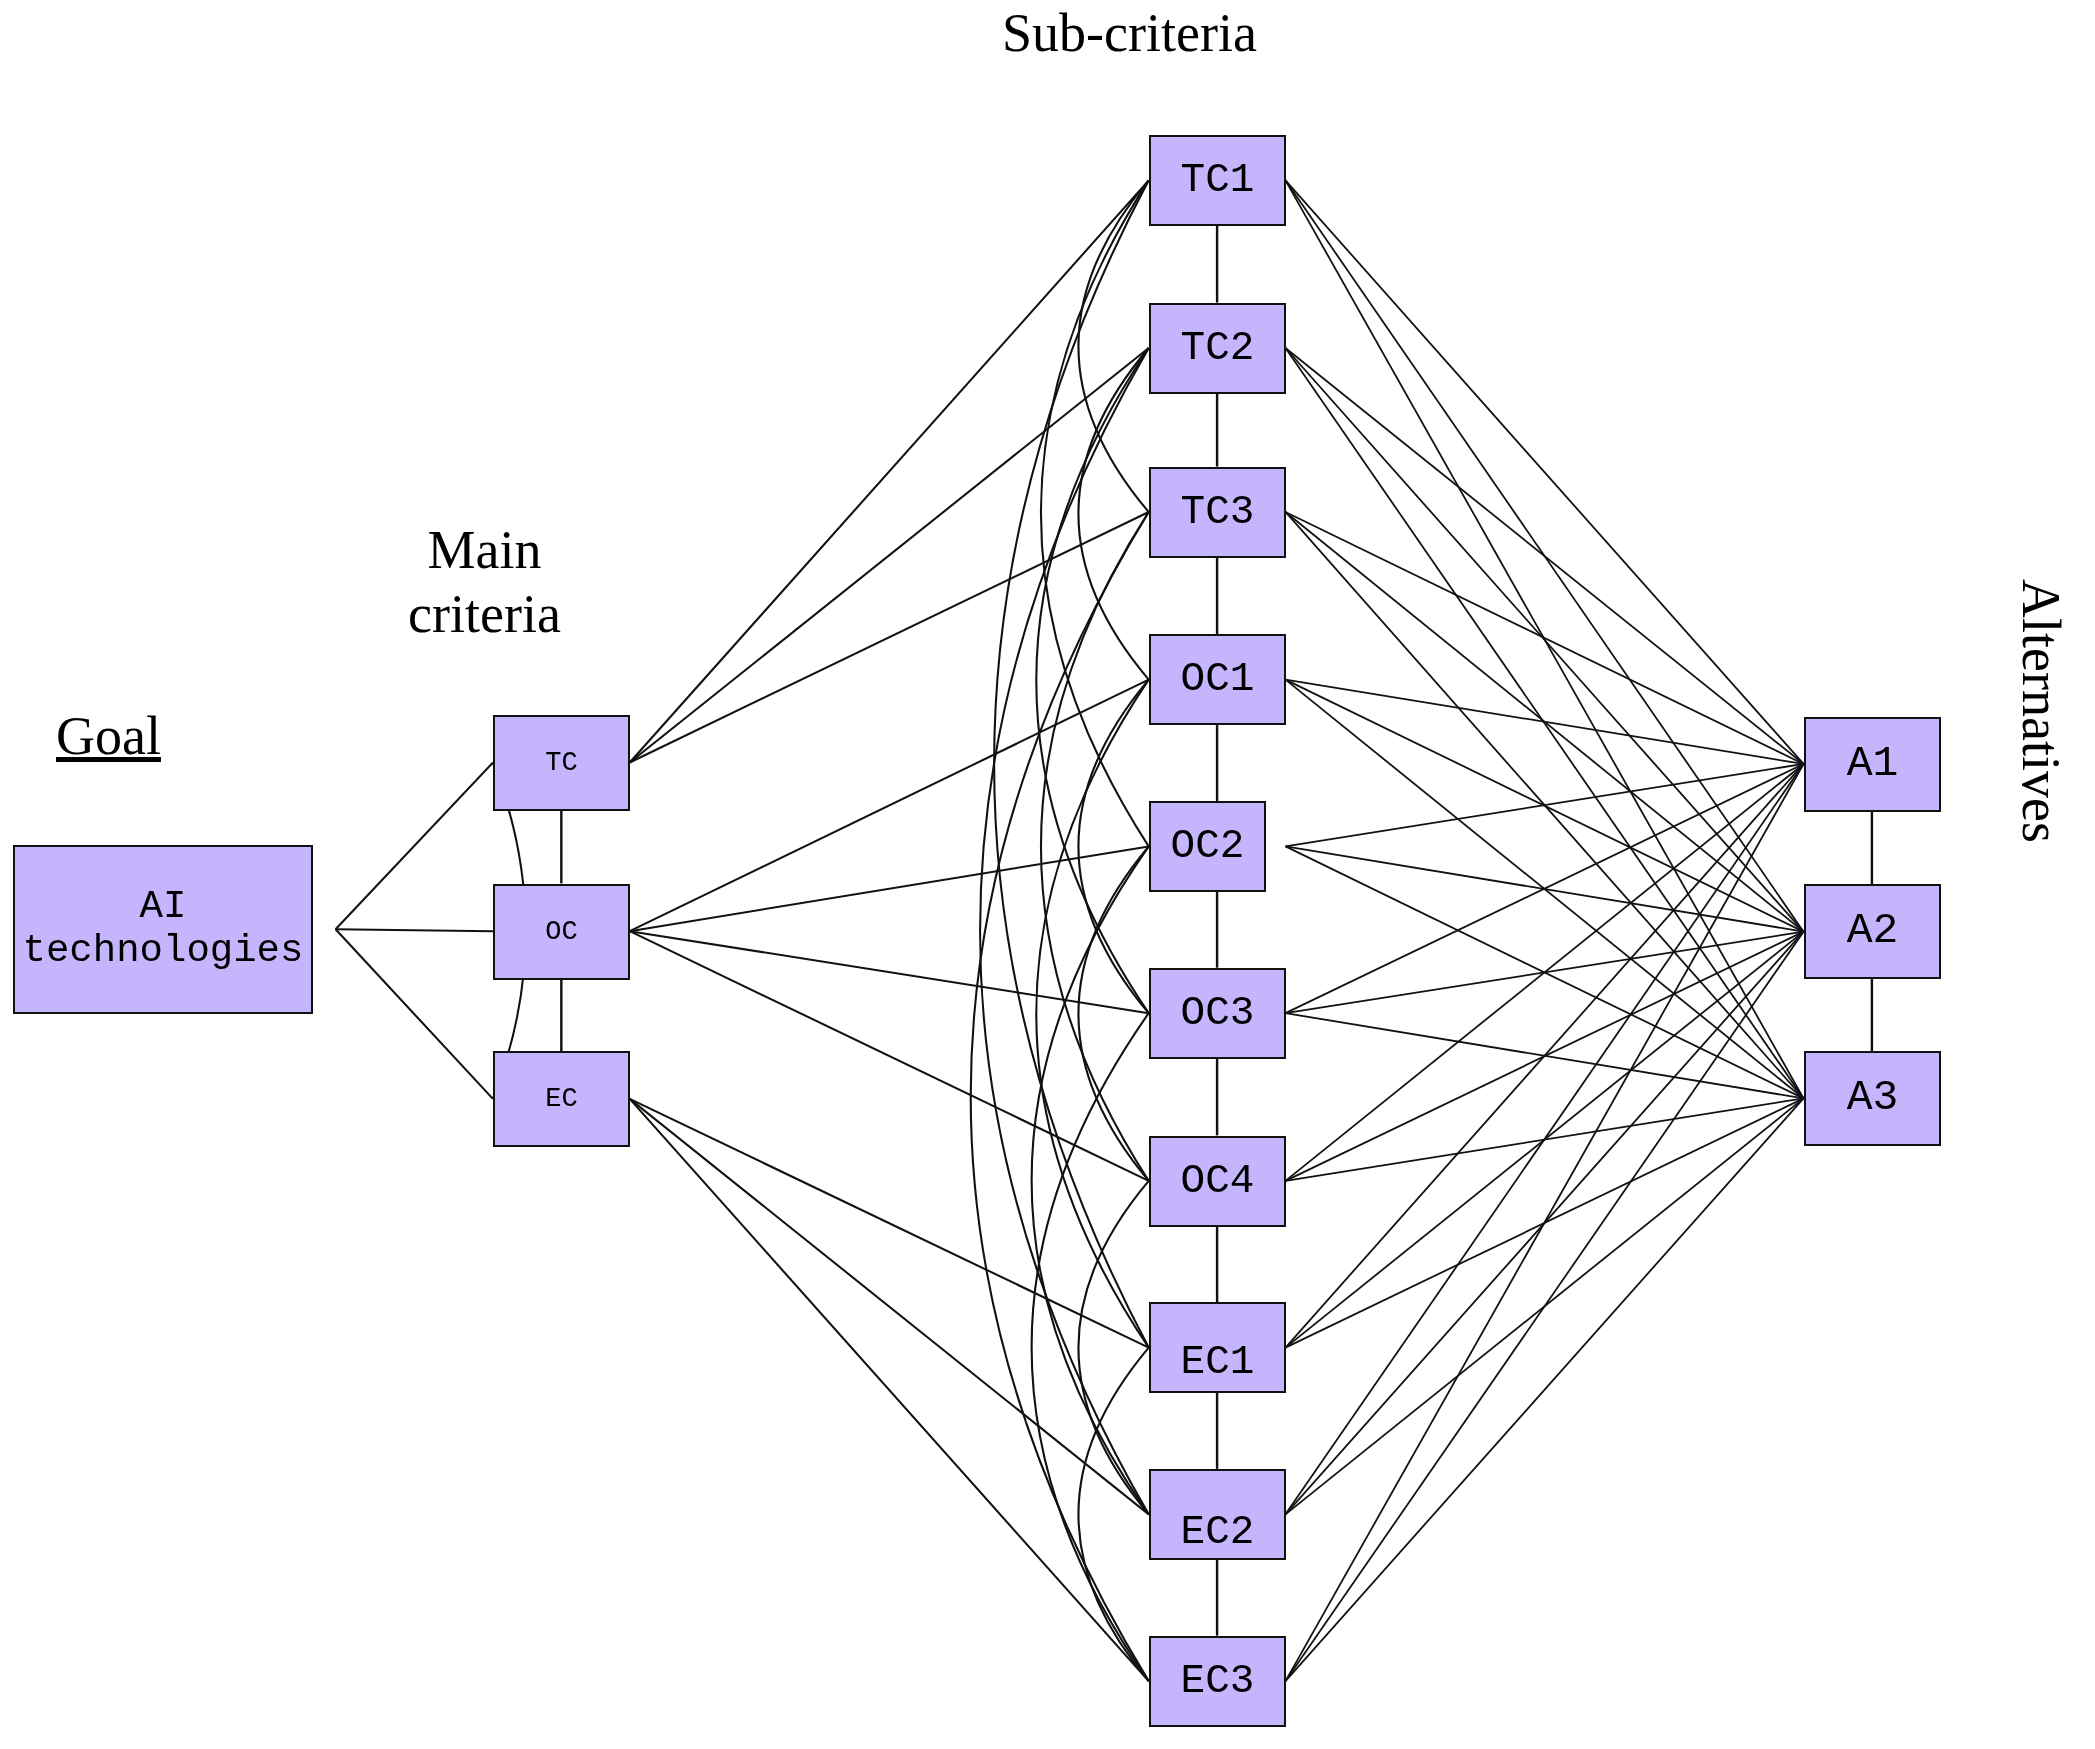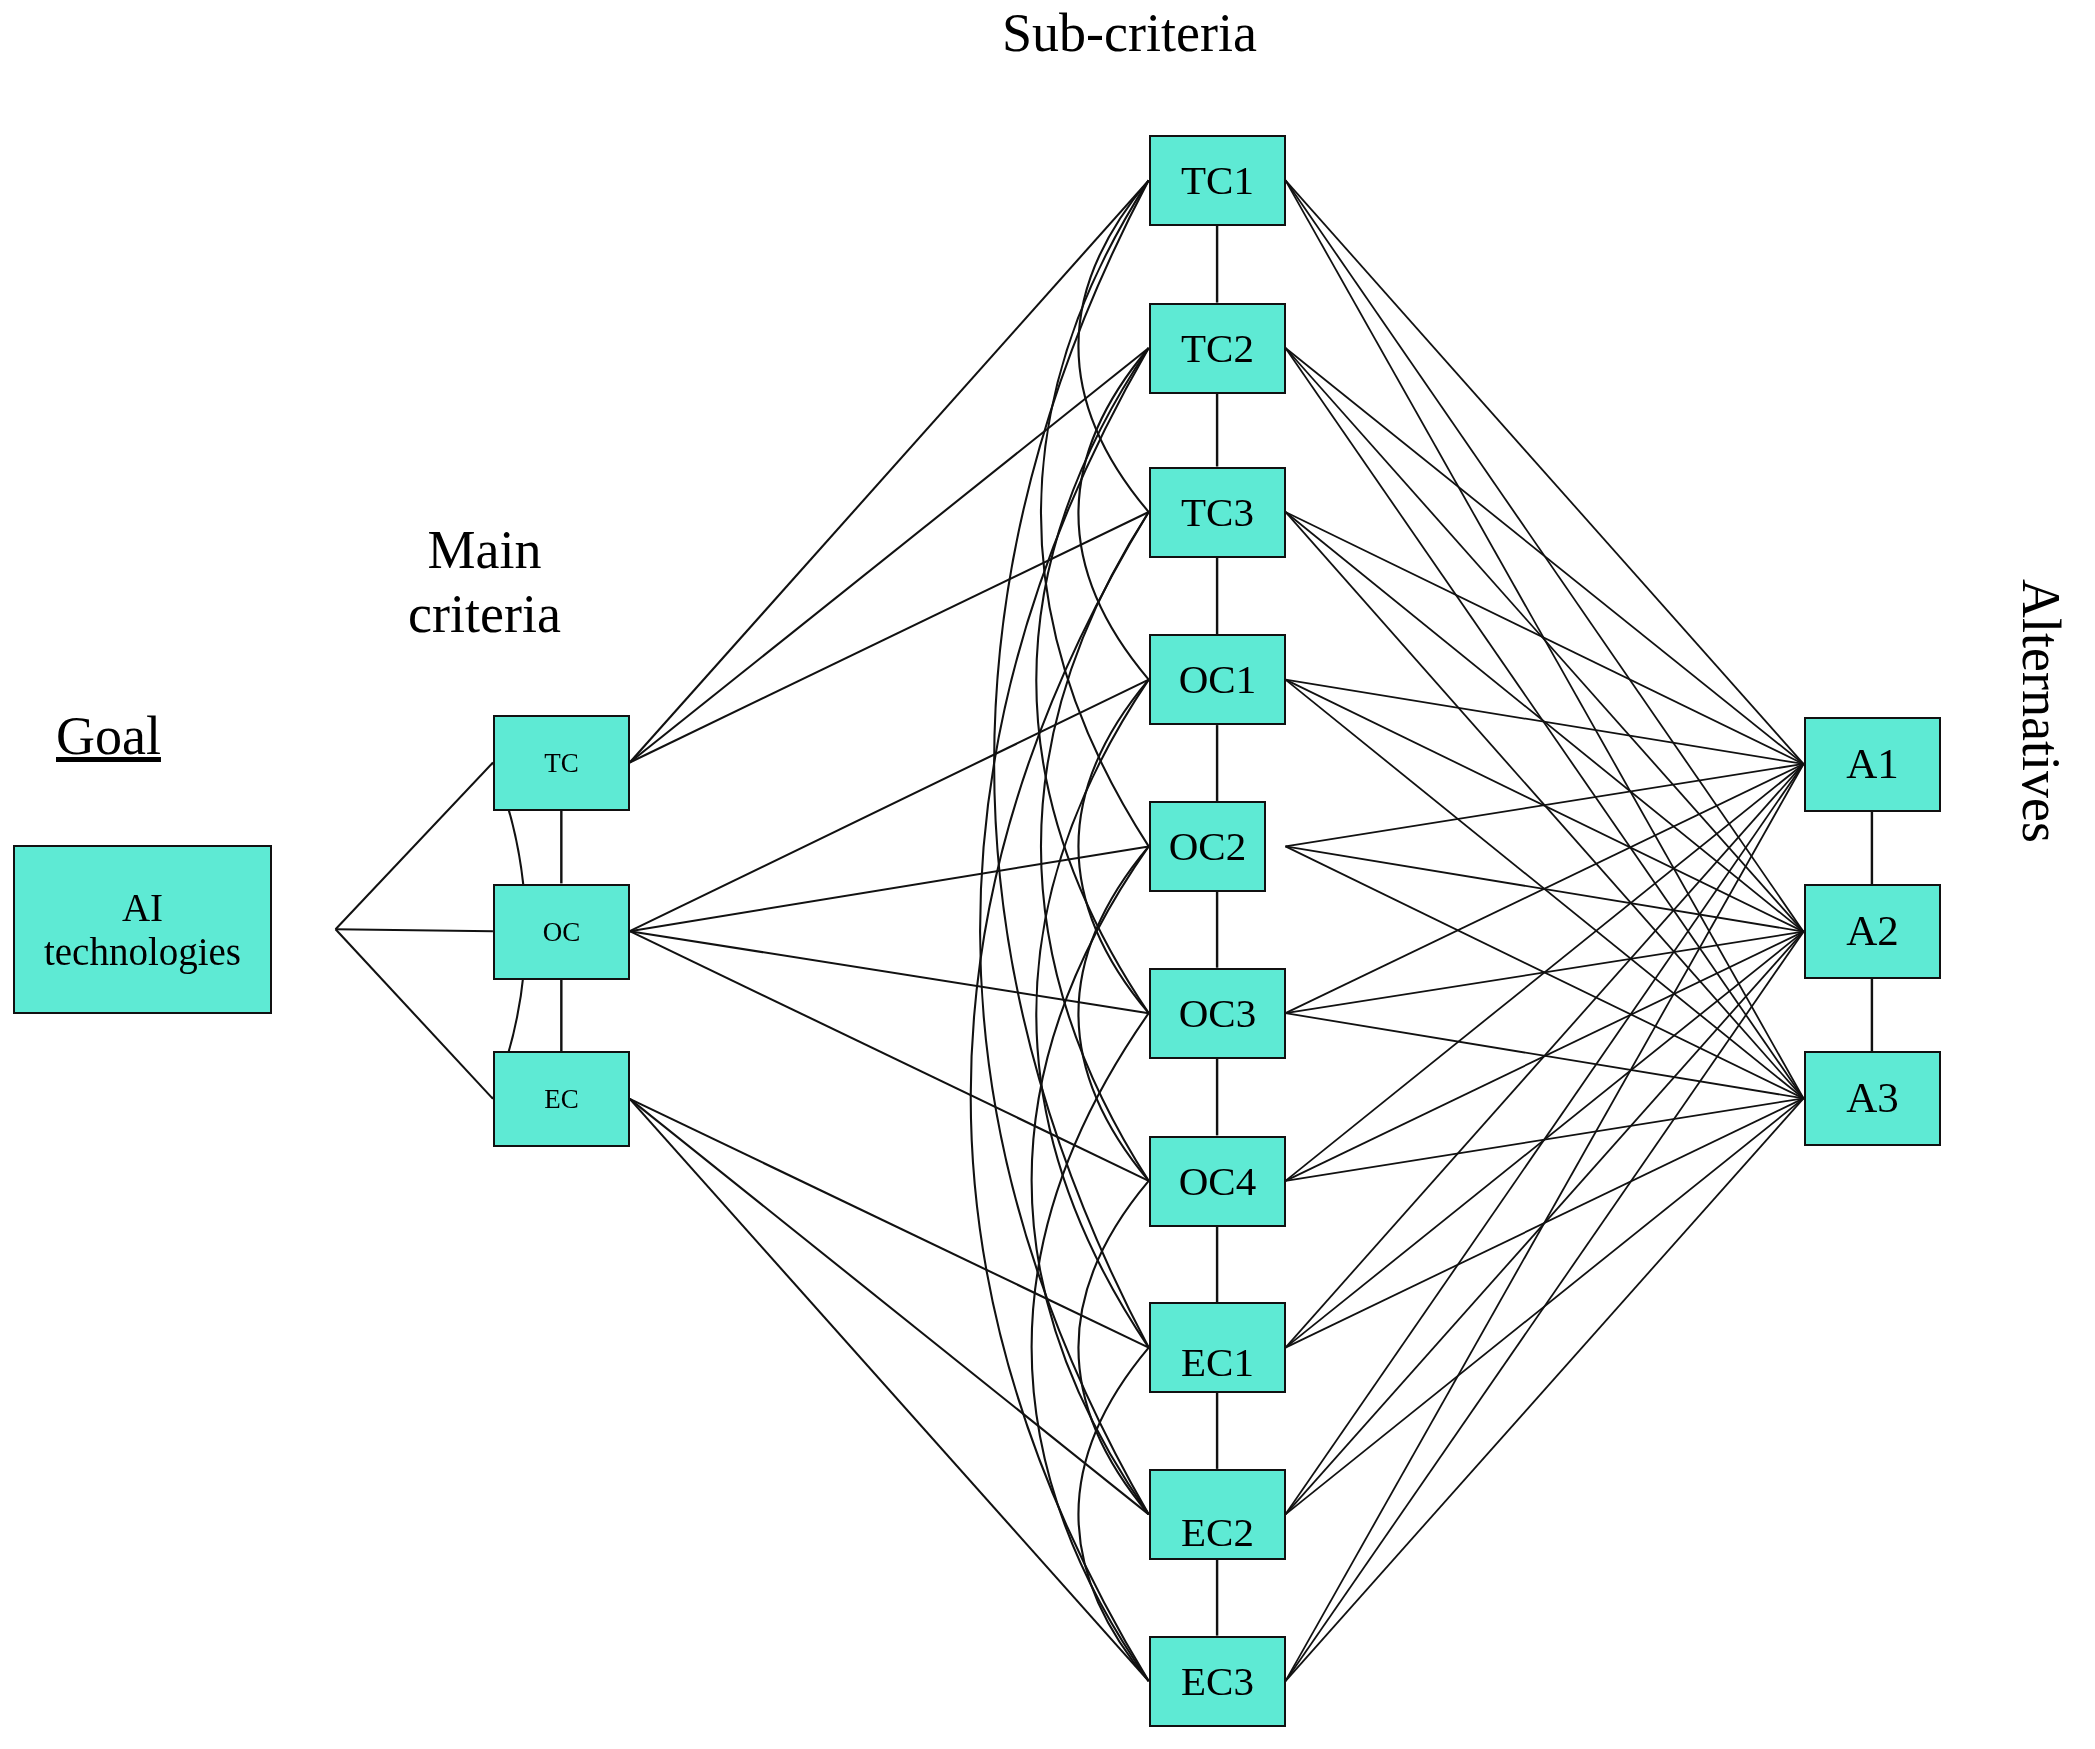--- a/index.html
+++ b/index.html
@@ -21,27 +21,27 @@
     position: absolute;
     left: 0;
     top: 0;
     width: 2096px;
     height: 1749px;
   }
   .node-box {
     position: absolute;
     box-sizing: border-box;
     border: 2.8px solid #111111;
-    background: #5eead4;
+    background: #c4b5fd;
     display: flex;
     align-items: center;
     justify-content: center;
     text-align: center;
     color: #000000;
-    font-family: Liberation Serif, serif;
+    font-family: Liberation Mono, monospace;
     line-height: 1.12;
     z-index: 5;
   }
   .goal-box {
     font-size: 39px;
     padding: 3.7px 7.5px;
   }
   .crit-box {
     font-size: 27px;
   }
@@ -151,21 +151,21 @@
       <line x1="1372" y1="1794.5" x2="1925" y2="1172.5" stroke="#111111" stroke-width="1.9"></line>
     </svg>
 
   <div class="col-label" id="lbl-goal" style="left: 56px; top: 705px; text-decoration: underline;">Goal</div>
   <div class="col-label" id="lbl-sub" style="left: 1002px; top: 1.9px;">Sub-criteria</div>
   <div class="col-label" id="lbl-main" style="left: 408px; top: 519px;">Main
 criteria</div>
   <div class="vert-label" id="lbl-alt" style="left: 2010px; top: 579px;">Alternatives</div>
 
   <div id="nodes-layer">
-      <div class="node-box goal-box" style="left: 13px; top: 845px; width: 259px; height: 169px;">
+      <div class="node-box goal-box" style="left: 13px; top: 845px; width: 300px; height: 169px;">
         <span style="white-space: pre-line;">AI
 technologies</span>
       </div>
       <div class="node-box crit-box" style="left: 493px; top: 715px; width: 137px; height: 96px;">
         <span style="white-space: pre-line;">TC</span>
       </div>
       <div class="node-box crit-box" style="left: 493px; top: 884px; width: 137px; height: 96px;">
         <span style="white-space: pre-line;">OC</span>
       </div>
       <div class="node-box crit-box" style="left: 493px; top: 1051px; width: 137px; height: 96px;">

